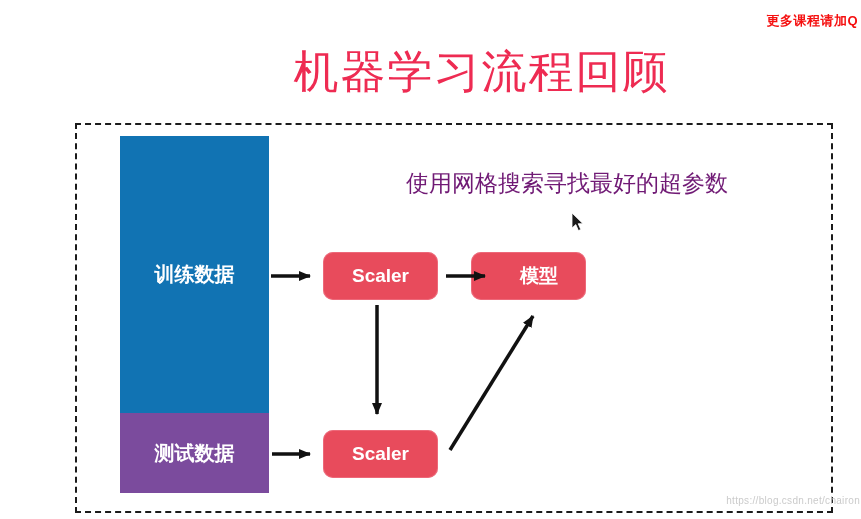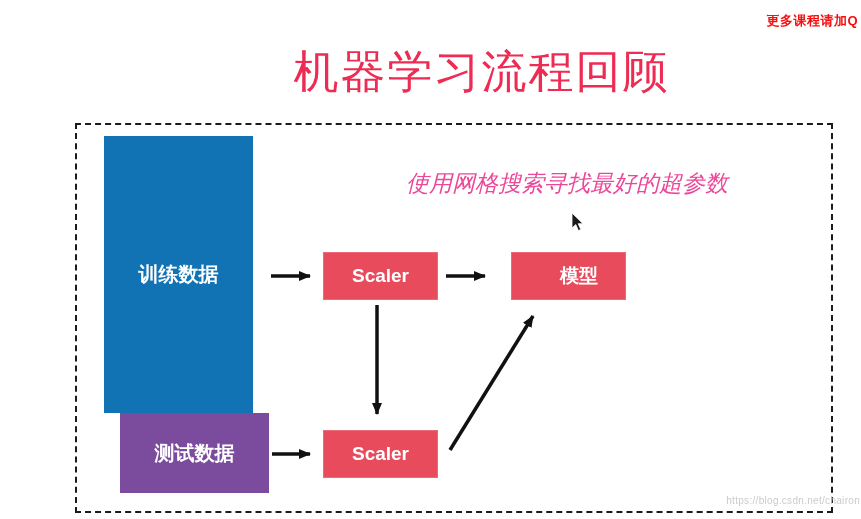--- a/index.html
+++ b/index.html
@@ -43,48 +43,47 @@
   }
   .node {
     position: absolute;
     display: flex;
     align-items: center;
     justify-content: center;
     color: #ffffff;
     font-weight: bold;
   }
   .node-train {
-    left: 104px; top: 128px;
+    left: 120px; top: 128px;
     width: 149px; height: 277px;
     background: #1173b3;
     font-size: 20px;
   }
   .node-test {
     left: 120px; top: 405px;
     width: 149px; height: 80px;
     background: #7b4b9d;
     font-size: 20px;
     font-family: Liberation Mono, monospace;
   }
   .node-red {
     width: 115px; height: 48px;
     background: #e84b5c;
-    border-radius: 0;
+    border-radius: 10px;
     font-size: 19px;
     box-shadow: 0 0 0 1px rgba(240,130,145,.55) inset;
   }
   .node-scaler-top   { left: 323px; top: 244px; }
-  .node-model        { left: 511px; top: 244px; padding-left: 21px; }
+  .node-model        { left: 471px; top: 244px; padding-left: 21px; }
   .node-scaler-bottom{ left: 323px; top: 422px; }
   .annotation {
     position: absolute;
-    color: #ec4899;
+    color: #701a75;
     font-size: 23px;
     white-space: nowrap;
-    font-style: italic;
   }
   .annotation-top    { left: 406px; top: 160px; }
   .annotation-metric { left: 511px; top: 360px; }
   .arrow-layer {
     position: absolute;
     left: 0; top: 0;
     width: 861px; height: 519px;
     pointer-events: none;
   }
   .cursor {

